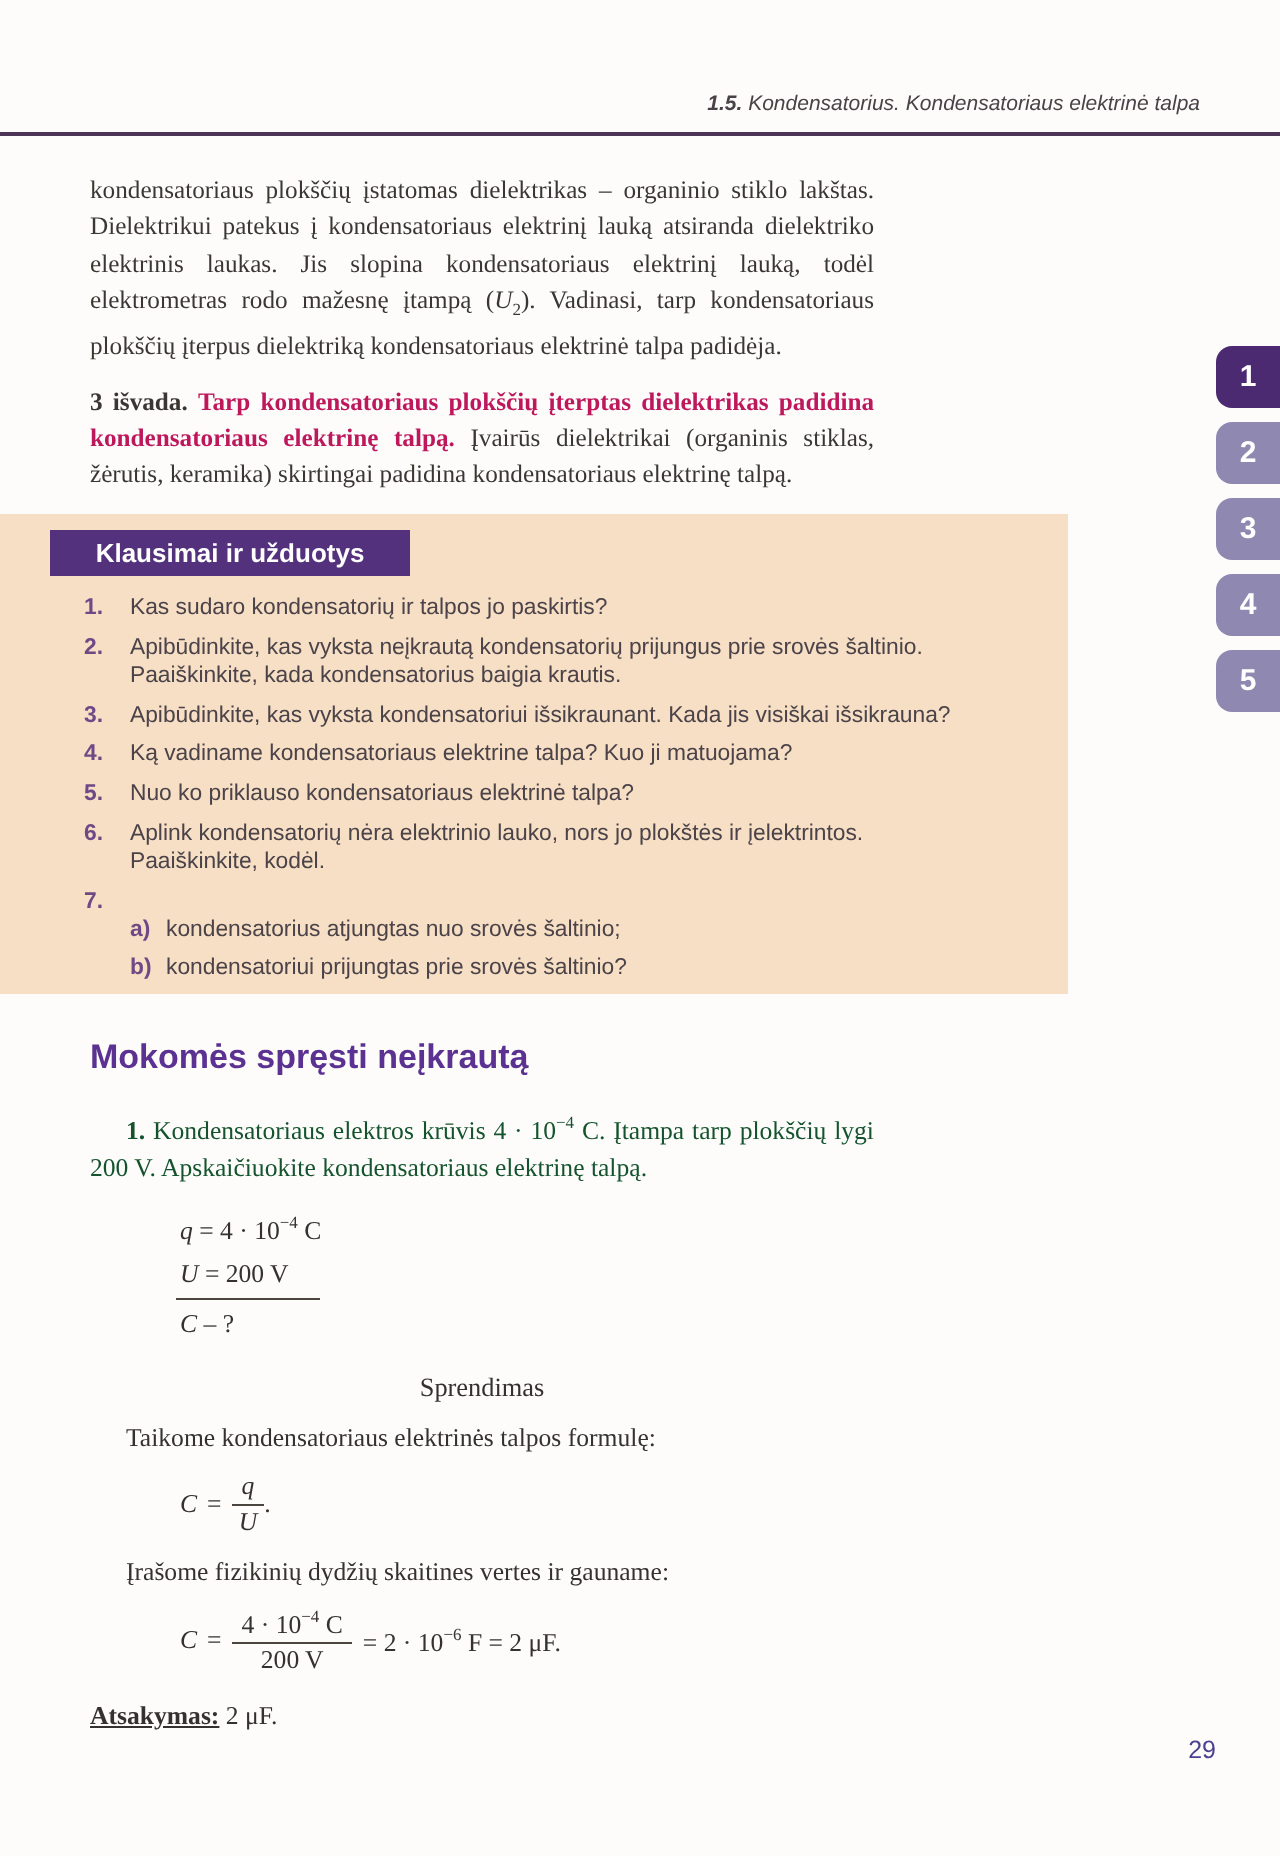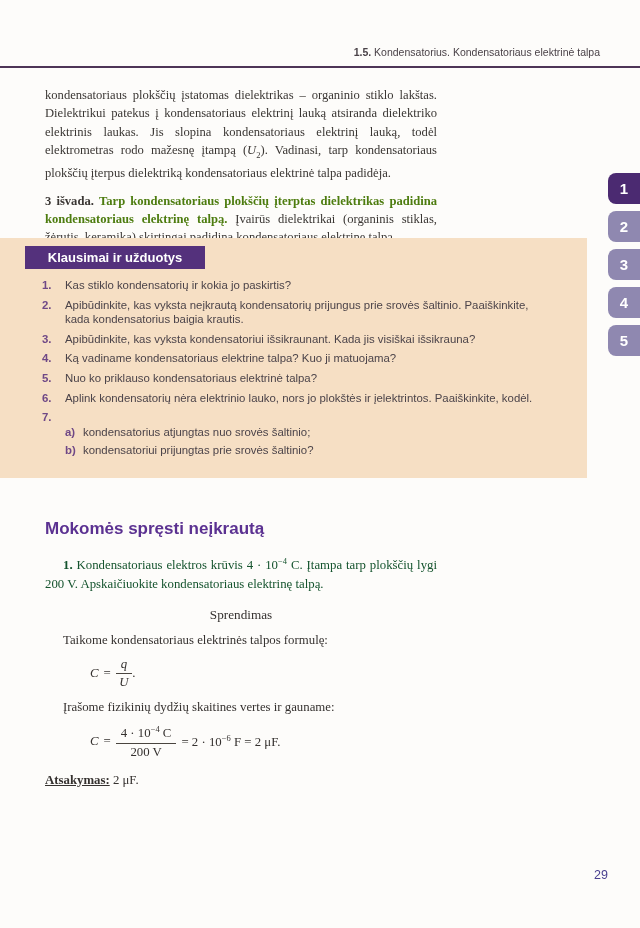--- a/index.html
+++ b/index.html
@@ -11,47 +11,47 @@
     overflow: hidden;
     font-family: "Liberation Serif", "DejaVu Serif", serif;
     color: #35312f;
   }
 
   
   .page-header {
     position: absolute; top: 46px; left: 0; right: 40px;
     text-align: right;
     font-family: "Liberation Sans", sans-serif;
-    font-size: 10.5px; color: #4a4248;
+    font-size: 10.5px; color: #4a4248; font-style: italic;
   }
   .page-header .sec-num { font-weight: bold; }
   .header-rule {
     position: absolute; top: 66px; left: 0;
     width: 640px; height: 2px; background: #4e3557;
   }
 
   
   .main-col {
     position: absolute; top: 86px; left: 45px; width: 392px;
   }
   .body-par {
     margin: 0; text-align: justify;
     font-size: 12.6px; line-height: 18.4px; color: #3a3633;
   }
   .conclusion { margin-top: 9px; }
   .b { font-weight: bold; }
-  .hl-purple { font-weight: bold; color: #4d7c0f; }
+  .hl-purple { font-weight: bold; color: #be185d; }
   .var { font-style: italic; }
   sub { font-size: 8.5px; }
   sup { font-size: 8.5px; }
 
   
   .questions-box {
-    position: absolute; top: 238px; left: 0;
-    width: 587px; height: 240px;
+    position: absolute; top: 257px; left: 0;
+    width: 534px; height: 240px;
     background: #f6dfc4;
     padding-top: 8px;
   }
   .questions-title {
     margin-left: 25px; width: 180px; height: 23px;
     background: #54317c; color: #ffffff;
     font-family: "Liberation Sans", sans-serif;
     font-weight: bold; font-size: 13px;
     display: flex; align-items: center; justify-content: center;
   }
@@ -128,21 +128,21 @@
     <span class="hl-purple">Tarp kondensatoriaus plokščių įterptas dielektrikas padidina kondensatoriaus elektrinę talpą.</span>
     <span>Įvairūs dielektrikai (organinis stiklas, žėrutis, keramika) skirtingai padidina kondensatoriaus elektrinę talpą.</span></p>
 </div>
 
 <div class="questions-box">
   <div class="questions-title">Klausimai ir užduotys</div>
   <div class="q-list">
 
     <div class="q-item">
       <span class="q-num">1.</span>
-      <span class="q-text">Kas stiklo kondensatorių ir kokia jo paskirtis?</span>
+      <span class="q-text">Kas sudaro kondensatorių ir talpos jo paskirtis?</span>
     </div>
     <div class="q-item">
       <span class="q-num">2.</span>
       <span class="q-text">Apibūdinkite, kas vyksta neįkrautą kondensatorių prijungus prie srovės šaltinio. Paaiškinkite, kada kondensatorius baigia krautis.</span>
     </div>
     <div class="q-item">
       <span class="q-num">3.</span>
       <span class="q-text">Apibūdinkite, kas vyksta kondensatoriui išsikraunant. Kada jis visiškai išsikrauna?</span>
     </div>
     <div class="q-item">
@@ -174,20 +174,26 @@
     </div>
 
   </div>
 </div>
 
 <div class="problems">
   <h2 class="problems-heading">Mokomės spręsti neįkrautą</h2>
 
   <p class="statement"><span class="b">1.</span><span> Kondensatoriaus elektros krūvis 4 · 10</span><sup>−4</sup><span> C. Įtampa tarp plokščių lygi 200 V. Apskaičiuokite kondensatoriaus elektrinę talpą.</span></p>
 
+  <div class="given-block">
+    <div><span class="var">q</span><span> = 4 · 10</span><sup>−4</sup><span> C</span></div>
+    <div><span class="var">U</span><span> = 200 V</span></div>
+    <div class="given-rule"></div>
+    <div><span class="var">C</span><span> – ?</span></div>
+  </div>
 
   <div class="sprendimas">Sprendimas</div>
 
   <p class="step">Taikome kondensatoriaus elektrinės talpos formulę:</p>
 
   <div class="formula">
     <span class="var">C</span>
     <span class="eq">=</span>
     <span class="frac">
       <span class="fnum var">q</span>

